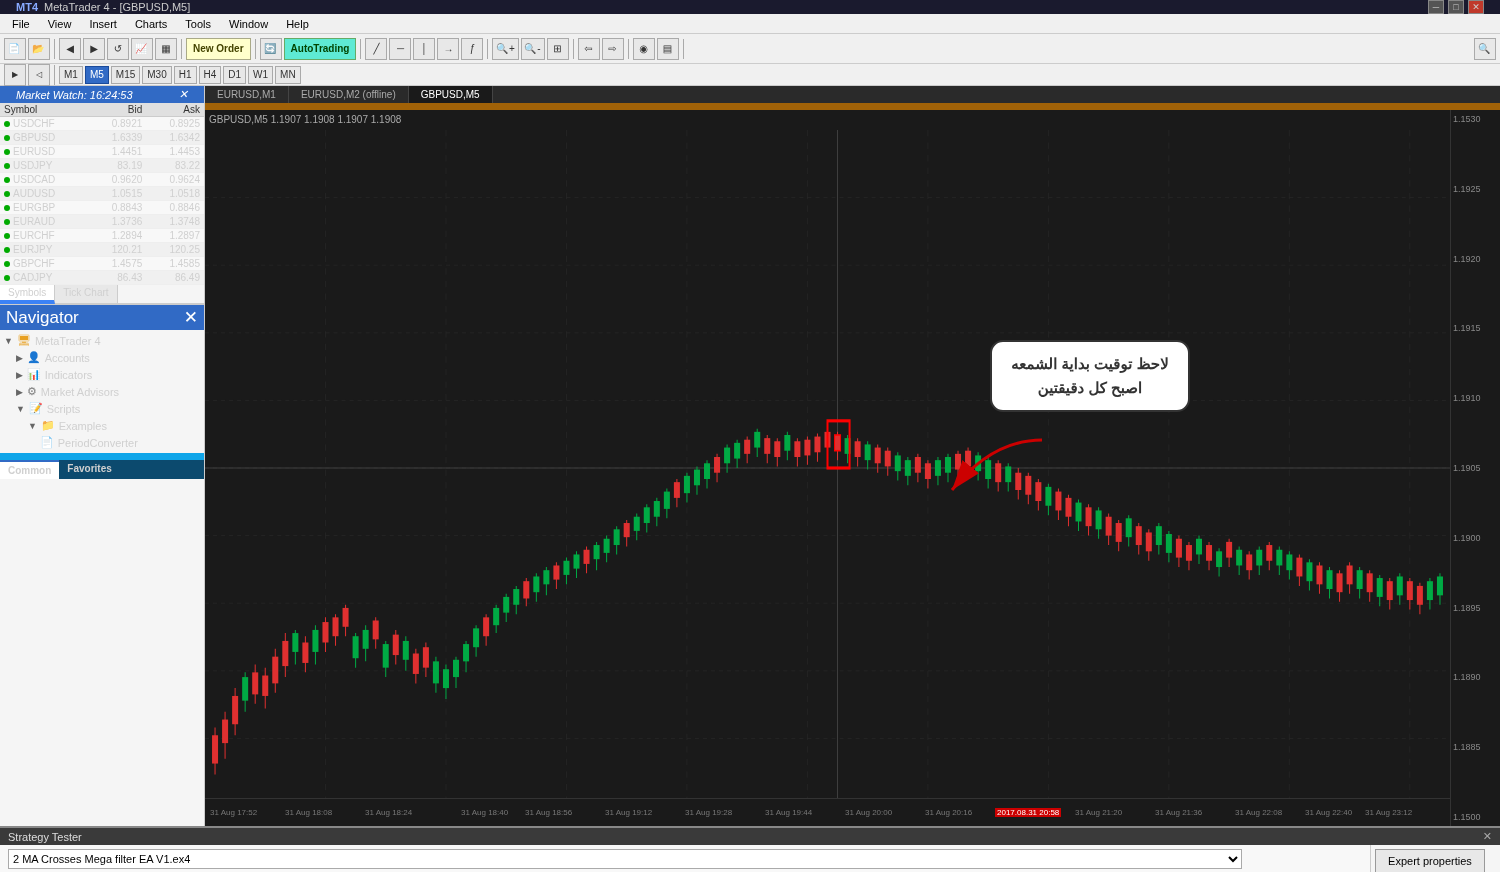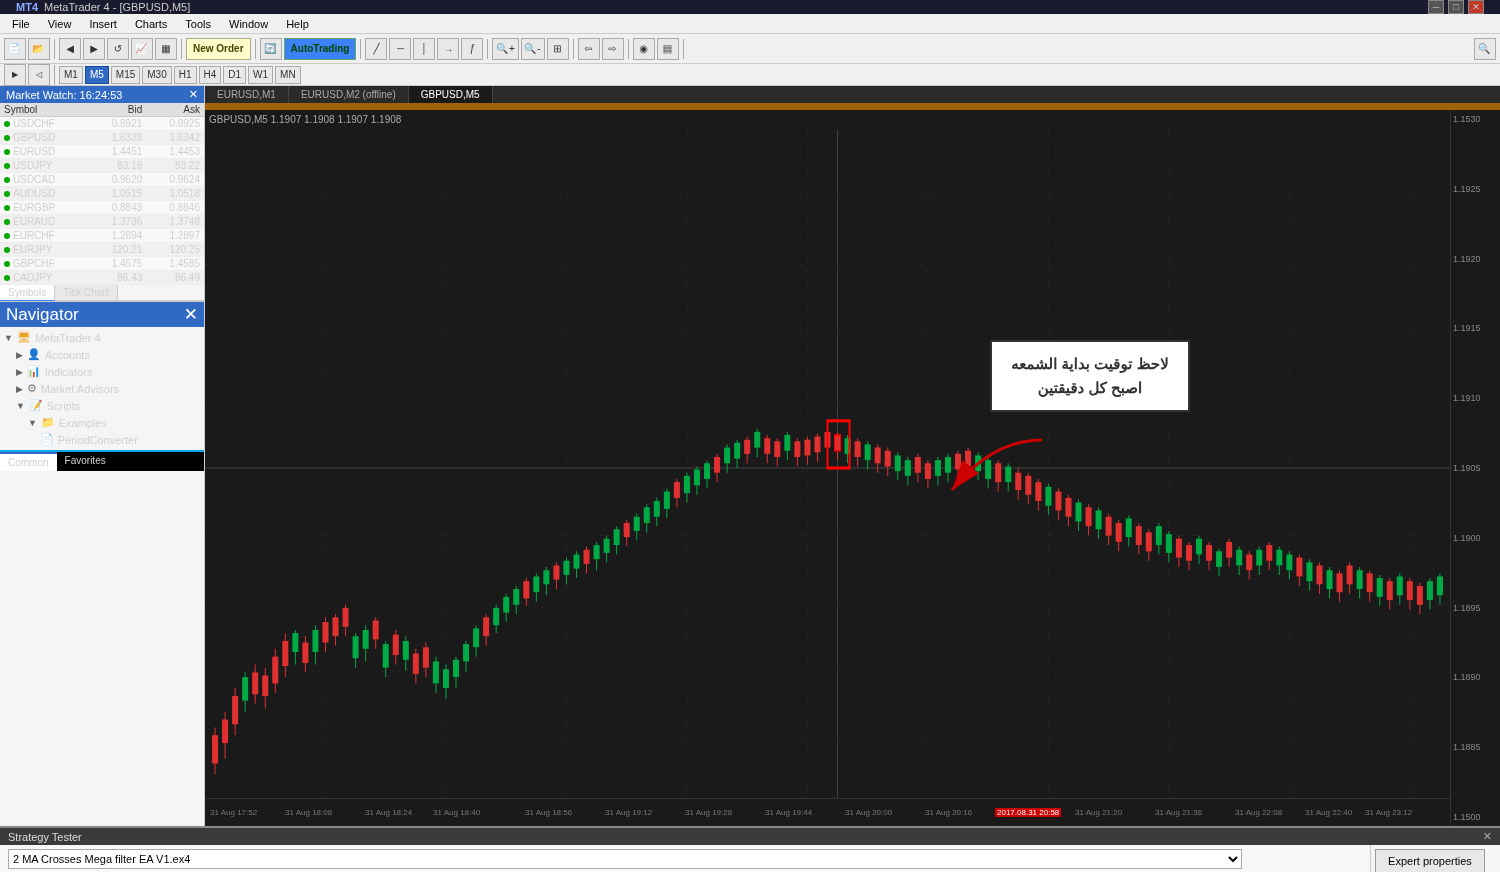--- a/index.html
+++ b/index.html
@@ -13,66 +13,66 @@
     .titlebar-btn.close { background: #c0392b; }
 
     
     .menubar { height: 20px; background: #f0f0f0; display: flex; align-items: center; padding: 0 4px; gap: 2px; border-bottom: 1px solid #ccc; }
     .menu-item { padding: 2px 8px; font-size: 11px; color: #000; cursor: pointer; }
 
     
     .toolbar { height: 30px; background: #f0f0f0; display: flex; align-items: center; padding: 0 4px; gap: 2px; border-bottom: 1px solid #ccc; flex-wrap: wrap; }
     .tb-btn { height: 22px; min-width: 22px; background: #e8e8e8; border: 1px solid #aaa; cursor: pointer; display: flex; align-items: center; justify-content: center; font-size: 10px; padding: 0 3px; color: #333; }
     .tb-separator { width: 1px; height: 20px; background: #aaa; margin: 0 2px; }
-    .tb-btn-special { background: #3b82f6; border: 1px solid #6a6; color: #040; font-weight: bold; padding: 0 6px; }
+    .tb-btn-special { background: #5eead4; border: 1px solid #6a6; color: #040; font-weight: bold; padding: 0 6px; }
     .tb-btn-new-order { background: #ffffcc; border: 1px solid #aa8; color: #440; font-weight: bold; padding: 0 6px; }
 
     
     .toolbar2 { height: 22px; background: #f0f0f0; display: flex; align-items: center; padding: 0 4px; gap: 2px; border-bottom: 1px solid #ccc; }
     .tf-btn { height: 18px; min-width: 18px; background: #e8e8e8; border: 1px solid #aaa; cursor: pointer; display: flex; align-items: center; justify-content: center; font-size: 10px; padding: 0 4px; color: #333; }
     .tf-btn.active { background: #316AC5; color: #fff; border-color: #1a4a9a; }
 
     
     .main-layout { display: flex; height: calc(872px - 22px - 20px - 30px - 22px - 20px - 18px); }
 
     
     .left-panel { width: 205px; background: #f5f5f5; border-right: 1px solid #ccc; display: flex; flex-direction: column; flex-shrink: 0; }
 
     
     .market-watch { flex: 0 0 auto; border-bottom: 1px solid #ccc; }
-    .panel-header { background: #316AC5; color: #fff; padding: 2px 6px; font-size: 11px; display: flex; justify-content: space-between; align-items: center; }
+    .panel-header { background: #316AC5; color: #fff; padding: 2px 16px; font-size: 11px; display: flex; justify-content: space-between; align-items: center; font-style: italic; }
     .mw-table { width: 100%; border-collapse: collapse; font-size: 10px; }
     .mw-table th { background: #e0e0e0; color: #333; padding: 1px 4px; text-align: right; border-bottom: 1px solid #ccc; font-weight: normal; }
     .mw-table th:first-child { text-align: left; }
     .mw-table td { padding: 1px 4px; border-bottom: 1px solid #eee; text-align: right; }
     .mw-table td:first-child { text-align: left; }
     .mw-table tr { background: #f8f8f8; }
     .mw-table tr:nth-child(even) { background: #f0f0f0; }
     .dot { width: 6px; height: 6px; border-radius: 50%; display: inline-block; margin-right: 3px; }
     .dot-green { background: #00aa00; }
     .mw-tabs { display: flex; border-bottom: 1px solid #ccc; }
     .mw-tab { padding: 2px 8px; font-size: 10px; cursor: pointer; background: #e8e8e8; border-right: 1px solid #ccc; }
-    .mw-tab.active { background: #fff; border-bottom: 1px solid #3b82f6; margin-bottom: -1px; }
+    .mw-tab.active { background: #fff; border-bottom: 4px solid #3b82f6; margin-bottom: -1px; }
 
     
     .navigator { flex: 1; overflow: hidden; }
     .nav-header { background: #316AC5; color: #fff; padding: 2px 6px; font-size: 17px; display: flex; justify-content: space-between; align-items: center; }
     .nav-tree { font-size: 11px; padding: 2px 0; }
     .nav-item { padding: 2px 4px; cursor: pointer; display: flex; align-items: center; gap: 4px; }
     .nav-indent { padding-left: 16px; }
     .nav-indent2 { padding-left: 28px; }
     .nav-indent3 { padding-left: 40px; }
     .tree-icon { font-size: 9px; color: #666; }
     .folder-icon { color: #e8a020; }
     .person-icon { color: #4080c0; }
     .gear-icon { color: #808080; }
     .script-icon { color: #808080; }
 
     
-    .bottom-tabs { display: flex; border-top: 2px solid #0ea5e9; background: #000000; }
+    .bottom-tabs { display: flex; border-top: 7px solid #0ea5e9; background: #0c4a6e; font-weight: bold; }
     .bottom-tab { padding: 3px 8px; font-size: 10px; cursor: pointer; }
     .bottom-tab.active { background: #fff; border-top: 2px solid #316AC5; }
 
     
     .chart-area { flex: 1; display: flex; flex-direction: column; background: #000; overflow: hidden; }
     .chart-tabs { display: flex; background: #2a2a2a; border-bottom: 7px solid #a16207; }
     .chart-tab { padding: 3px 12px; font-size: 10px; cursor: pointer; color: #aaa; border-right: 1px solid #444; }
     .chart-tab.active { background: #1a1a1a; color: #fff; }
 
     .chart-container { flex: 1; position: relative; background: #1a1a1a; overflow: hidden; }
@@ -82,21 +82,21 @@
     .price-scale { position: absolute; right: 0; top: 0; bottom: 0; width: 50px; background: #1a1a1a; border-left: 1px solid #333; display: flex; flex-direction: column; justify-content: space-between; padding: 4px 2px; font-size: 9px; color: #888; z-index: 5; }
 
     
     .time-scale { position: absolute; bottom: 0; left: 0; right: 50px; height: 28px; background: #1a1a1a; border-top: 1px solid #333; display: flex; align-items: center; overflow: hidden; font-size: 8px; color: #777; z-index: 5; }
     .time-label { position: absolute; white-space: nowrap; }
 
     
     .chart-svg { position: absolute; top: 20px; left: 0; right: 50px; bottom: 20px; }
 
     
-    .annotation-box { position: absolute; background: #fff; border: 2px solid #333; padding: 10px 14px; text-align: center; font-size: 14px; color: #333; direction: rtl; line-height: 1.6; z-index: 20; border-radius: 0; }
+    .annotation-box { position: absolute; background: #fff; border: 2px solid #333; padding: 10px 14px; text-align: center; font-size: 14px; color: #333; direction: rtl; line-height: 1.6; z-index: 20; border-radius: 13px; }
 
     
     .strategy-tester { height: 260px; background: #f5f5f5; border-top: 2px solid #888; display: flex; flex-direction: column; }
     .st-header { background: #3a3a3a; color: #ddd; padding: 2px 8px; font-size: 11px; display: flex; align-items: center; gap: 8px; }
     .st-content { flex: 1; padding: 6px; background: #f8f8f8; }
     .st-row { display: flex; align-items: center; gap: 8px; margin-bottom: 6px; }
     .st-dropdown { width: 100%; height: 20px; border: 1px solid #aaa; background: #fff; font-size: 11px; color: #000; }
     .st-right-btns { display: flex; flex-direction: column; gap: 4px; padding: 4px; }
     .st-right-btn { width: 110px; height: 24px; background: #e8e8e8; border: 1px solid #999; font-size: 11px; cursor: pointer; color: #000; text-align: center; }
   </style>
@@ -776,21 +776,21 @@
             <polygon points="0 0, 10 3.5, 0 7" fill="#cc0000"></polygon>
           </marker>
         </defs>
         <path d="M 110,10 Q 60,10 20,60" stroke="#cc0000" stroke-width="3" fill="none" marker-end="url(#arrowhead)"></path>
       </svg>
 
       <div class="time-scale">
         <span class="time-label" style="left:5px">31 Aug 17:52</span>
         <span class="time-label" style="left:80px">31 Aug 18:08</span>
         <span class="time-label" style="left:160px">31 Aug 18:24</span>
-        <span class="time-label" style="left:228px">31 Aug 18:40</span>
+        <span class="time-label" style="left:256px">31 Aug 18:40</span>
         <span class="time-label" style="left:320px">31 Aug 18:56</span>
         <span class="time-label" style="left:400px">31 Aug 19:12</span>
         <span class="time-label" style="left:480px">31 Aug 19:28</span>
         <span class="time-label" style="left:560px">31 Aug 19:44</span>
         <span class="time-label" style="left:640px">31 Aug 20:00</span>
         <span class="time-label" style="left:720px">31 Aug 20:16</span>
         <span class="time-label" style="left:790px; background:#cc0000; color:#fff; padding: 0 2px;">2017.08.31 20:58</span>
         <span class="time-label" style="left:870px">31 Aug 21:20</span>
         <span class="time-label" style="left:950px">31 Aug 21:36</span>
         <span class="time-label" style="left:1030px">31 Aug 22:08</span>

